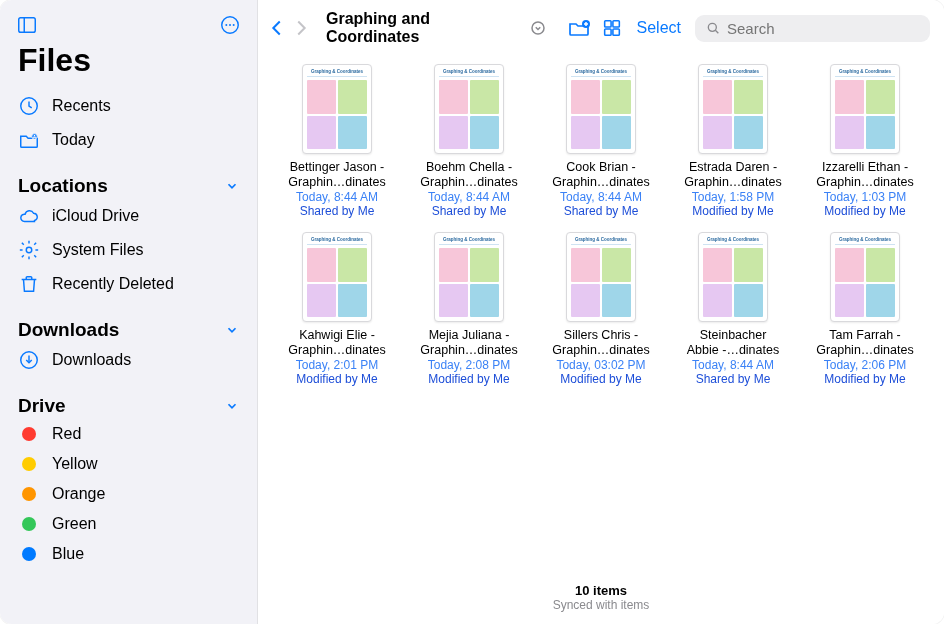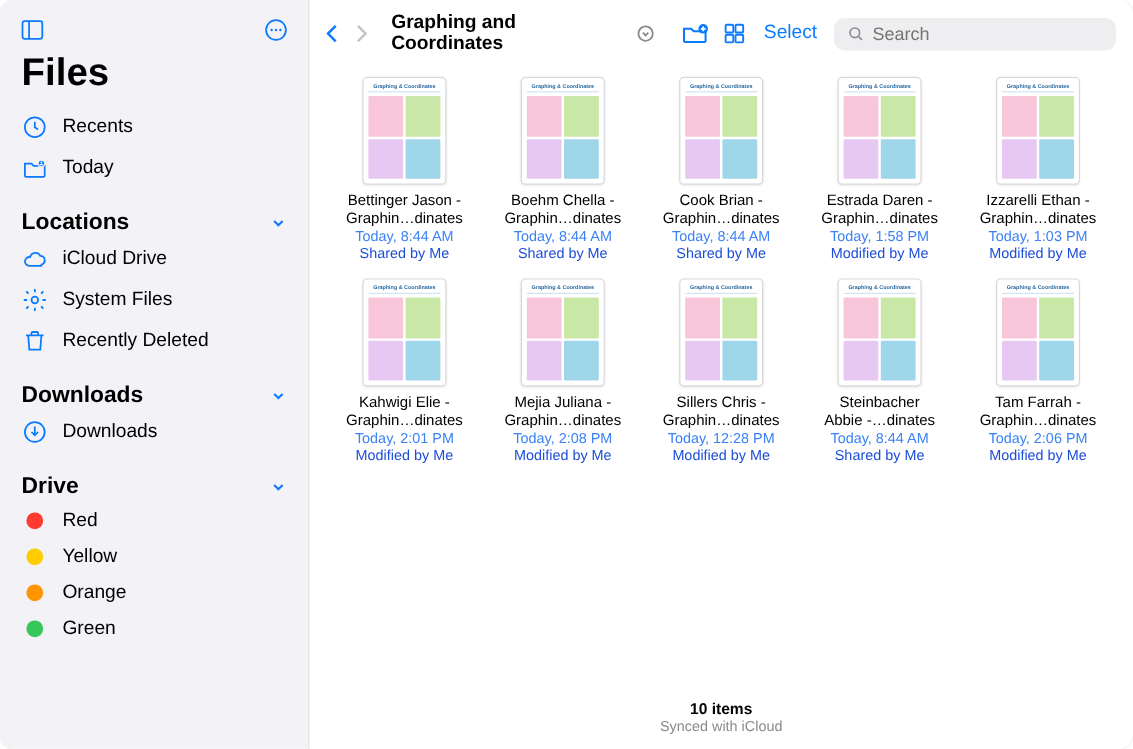--- a/index.html
+++ b/index.html
@@ -220,20 +220,26 @@
           <span class="tag-dot" style="background: rgb(255, 149, 0);"></span>
         </span>
         <span>Orange</span>
       </div>
       <div class="sb-item">
         <span class="si">
           <span class="tag-dot" style="background: rgb(52, 199, 89);"></span>
         </span>
         <span>Green</span>
       </div>
+      <div class="sb-item">
+        <span class="si">
+          <span class="tag-dot" style="background: rgb(0, 122, 255);"></span>
+        </span>
+        <span>Blue</span>
+      </div>
     </div>
 </div>
 
 <div class="main">
   <div class="toolbar">
     <div class="nav">
       <span>
         <svg width="22" height="22" viewBox="0 0 24 24" stroke="#0a7aff" fill="none" stroke-width="2.2">
             <polyline points="15 5 8 12 15 19"></polyline>
           </svg>
@@ -384,21 +390,21 @@
         <div class="thumb">
           <div class="tt">Graphing &amp; Coordinates</div>
           <div class="tg">
             <div style="background:#f7c6d9"></div>
             <div style="background:#c9e7a6"></div>
             <div style="background:#e6c8f2"></div>
             <div style="background:#9fd6e9"></div>
           </div>
         </div>
         <div class="fn">Sillers Chris -<br>Graphin…dinates</div>
-        <div class="ft">Today, 12:28 PM</div>
+        <div class="ft">Today, 03:02 PM</div>
         <div class="fs">Modified by Me</div>
       </div>
       <div class="file">
         <div class="thumb">
           <div class="tt">Graphing &amp; Coordinates</div>
           <div class="tg">
             <div style="background:#f7c6d9"></div>
             <div style="background:#c9e7a6"></div>
             <div style="background:#e6c8f2"></div>
             <div style="background:#9fd6e9"></div>
@@ -419,15 +425,15 @@
           </div>
         </div>
         <div class="fn">Tam Farrah -<br>Graphin…dinates</div>
         <div class="ft">Today, 2:06 PM</div>
         <div class="fs">Modified by Me</div>
       </div>
     </div>
 
   <div class="footer">
     <div class="count">10 items</div>
-    <div class="sync">Synced with iCloud</div>
+    <div class="sync">Synced with items</div>
   </div>
 </div>
 
 </body></html>

